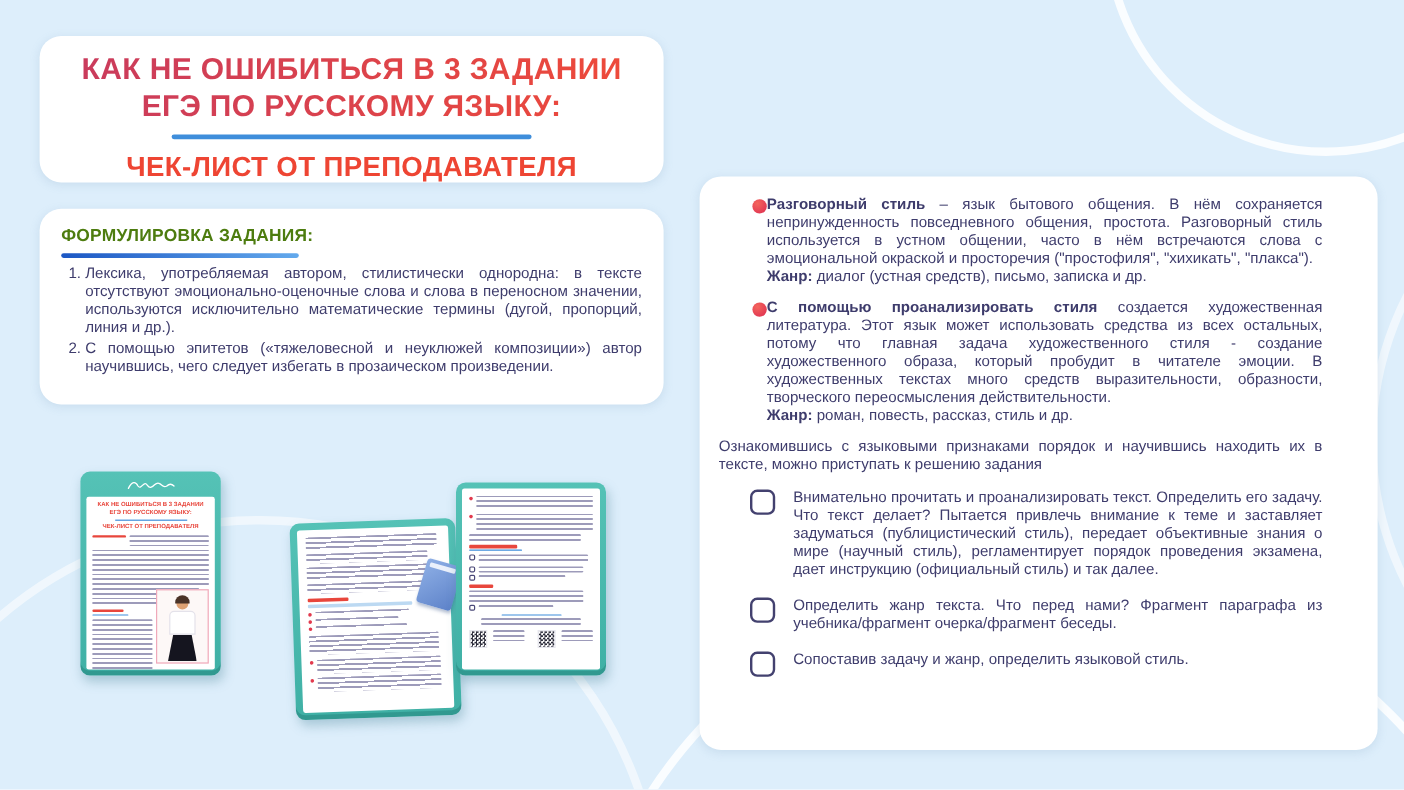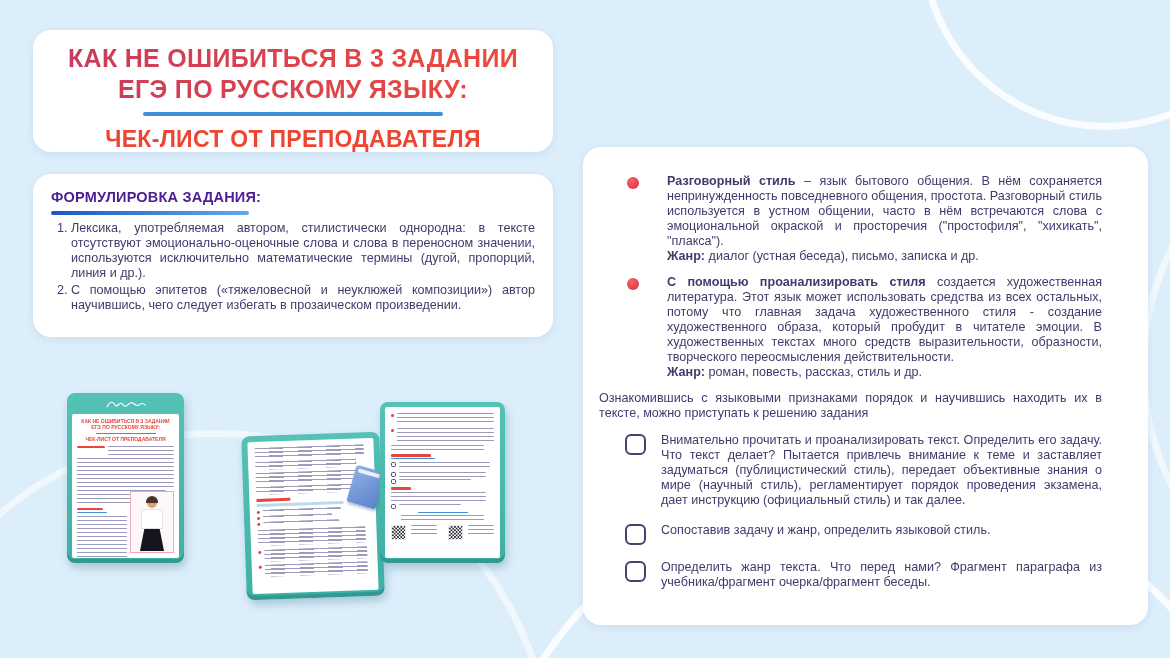--- a/index.html
+++ b/index.html
@@ -9,33 +9,33 @@
   .ring.faint{border-color:rgba(255,255,255,.55);}
   .card{position:absolute;background:#fff;border-radius:18px;box-shadow:0 2px 8px rgba(110,150,185,.18);z-index:1;box-sizing:border-box;}
   
   .title-card{left:33px;top:30px;width:520px;height:122px;text-align:center;padding-top:13px;}
   .main-title{margin:0;font-size:25px;line-height:1.22;font-weight:800;letter-spacing:.3px;
     background:linear-gradient(90deg,#c73a5f,#f04b38);-webkit-background-clip:text;background-clip:text;color:transparent;}
   .title-divider{width:300px;height:3.5px;background:#3f8edb;border-radius:2px;margin:8px auto 10px;}
   .sub-title{margin:0;font-size:23px;font-weight:800;color:#ee4533;letter-spacing:.3px;}
   
   .body-text{color:#3e3c6c;font-size:12.6px;line-height:1.19;}
-  .red-heading{font-size:14.5px;font-weight:800;color:#4c1d95;white-space:nowrap;letter-spacing:.2px;}
+  .red-heading{font-size:14.5px;font-weight:800;color:#4d7c0f;white-space:nowrap;letter-spacing:.2px;}
   .blue-underline{height:3.5px;background:linear-gradient(90deg,#1c57c4,#63a9ec);border-radius:2px;}
   
   .task-card{left:33px;top:174px;width:520px;height:163px;padding:15px 18px 12px;}
   .task-top{display:flex;gap:14px;margin-bottom:6px;}
   .task-heading-wrap{flex:0 0 auto;}
   .task-underline{width:198px;margin-top:5px;}
   .task-intro{flex:1;margin:0;text-align:justify;}
   .task-list{margin:4px 0 0;padding-left:20px;text-align:justify;}
   .task-list li{margin-bottom:2px;}
   
   .styles-card{left:583px;top:147px;width:565px;height:478px;padding:16px 46px 14px 14px;}
-  .bullet-row{display:flex;gap:28px;margin:11px 0 11px 30px;}
+  .bullet-row{display:flex;gap:0;margin:0 0 11px 30px;}
   .dot{flex:0 0 12px;height:12px;margin-top:3px;border-radius:50%;
        background:radial-gradient(circle at 35% 30%,#f4655c,#dc2b50);}
   .bullet-text{margin:0;text-align:justify;}
   .note{margin:9px 0 12px 2px;text-align:justify;}
   .alg-wrap{margin:0 0 18px 28px;display:inline-block;}
   .alg-underline{width:390px;margin-top:6px;}
   .check-row{display:flex;gap:15px;margin:0 0 15px 28px;}
   .checkbox{flex:0 0 21px;height:21px;border:2px solid #43416f;border-radius:6px;background:#fff;margin-top:1px;box-sizing:border-box;}
   .check-text{margin:0;text-align:justify;}
   
@@ -98,46 +98,46 @@
       <li>С помощью эпитетов («тяжеловесной и неуклюжей композиции») автор научившись, чего следует избегать в прозаическом произведении.</li>
     </ol>
   </section>
 
   <section class="card styles-card body-text">
 
     <div class="bullet-row">
       <span class="dot"></span>
       <p class="bullet-text">
         <strong>Разговорный стиль</strong><span> – язык бытового общения. В нём сохраняется непринужденность повседневного общения, простота. Разговорный стиль используется в устном общении, часто в нём встречаются слова с эмоциональной окраской и просторечия ("простофиля", "хихикать", "плакса").</span><br>
-        <strong>Жанр:</strong><span> диалог (устная беседа), письмо, записка и др.</span>
+        <strong>Жанр:</strong><span> диалог (устная средств), письмо, записка и др.</span>
       </p>
     </div>
 
     <div class="bullet-row">
       <span class="dot"></span>
       <p class="bullet-text">
         <strong>С помощью проанализировать стиля</strong><span> создается художественная литература. Этот язык может использовать средства из всех остальных, потому что главная задача художественного стиля - создание художественного образа, который пробудит в читателе эмоции. В художественных текстах много средств выразительности, образности, творческого переосмысления действительности.</span><br>
         <strong>Жанр:</strong><span> роман, повесть, рассказ, стиль и др.</span>
       </p>
     </div>
 
     <p class="note">Ознакомившись с языковыми признаками порядок и научившись находить их в тексте, можно приступать к решению задания</p>
 
 
     <div class="check-row">
       <span class="checkbox"></span>
       <p class="check-text">Внимательно прочитать и проанализировать текст. Определить его задачу. Что текст делает? Пытается привлечь внимание к теме и заставляет задуматься (публицистический стиль), передает объективные знания о мире (научный стиль), регламентирует порядок проведения экзамена, дает инструкцию (официальный стиль) и так далее.</p>
     </div>
     <div class="check-row">
       <span class="checkbox"></span>
-      <p class="check-text">Сопоставив задачу и жанр, определить языковой стиль.</p>
+      <p class="check-text">Определить жанр текста. Что перед нами? Фрагмент параграфа из учебника/фрагмент очерка/фрагмент беседы.</p>
     </div>
     <div class="check-row">
       <span class="checkbox"></span>
-      <p class="check-text">Определить жанр текста. Что перед нами? Фрагмент параграфа из учебника/фрагмент очерка/фрагмент беседы.</p>
+      <p class="check-text">Сопоставив задачу и жанр, определить языковой стиль.</p>
     </div>
   </section>
 
   <div class="thumb thumb1">
     <div class="t1-logo">
       <svg width="42" height="10" viewBox="0 0 42 10">
           <path d="M2 8 C5 2 8 2 10 6 C12 9 14 4 16 4 C18 4 18 8 21 7 C24 6 25 2 28 4 C30 5 31 8 34 6 C36 4 38 4 40 6" stroke="#ffffff" stroke-width="1.1" fill="none" stroke-linecap="round"></path>
         </svg>
     </div>
     <div class="t-page t1-page">

